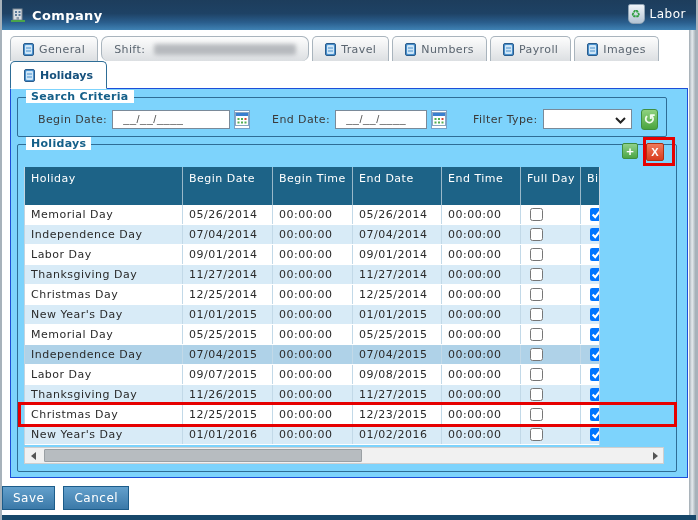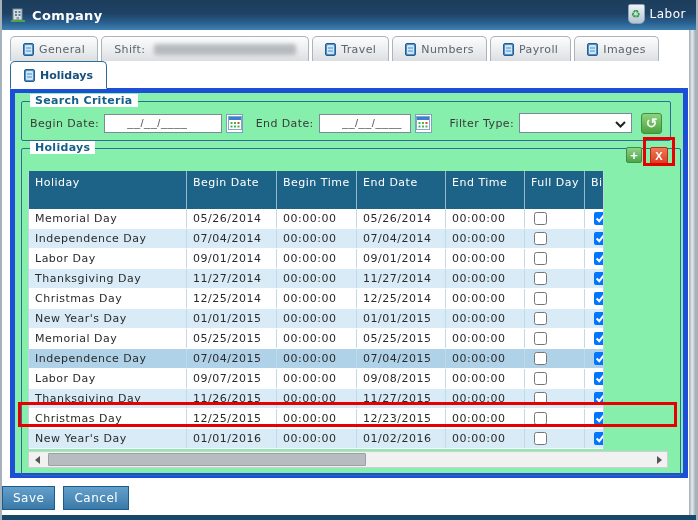--- a/index.html
+++ b/index.html
@@ -19,41 +19,41 @@
     color: #fff; font-size: 12px; letter-spacing: 0.5px; cursor: pointer; }
   .bin { width: 17px; height: 20px; background: linear-gradient(180deg, #eef3f8, #b4c4d4);
     border: 1px solid #8fa3b5; border-radius: 2px 2px 5px 5px; display: flex; align-items: center; justify-content: center;
     font-size: 11px; color: #2e9e3e; }
 
   
   .tabs-row1 { position: absolute; top: 36px; left: 8px; height: 25px; display: flex; gap: 3px; }
   .tab { display: flex; align-items: center; gap: 5px; padding: 0 12px; height: 25px;
     background: linear-gradient(180deg, #fdfdfd, #dcdfe2); border: 1px solid #a9b4bd; border-bottom: none;
     border-radius: 5px 5px 0 0; font-size: 11px; color: #5a6570; letter-spacing: 0.4px; cursor: pointer; }
-  .tab.shift { width: 208px; }
+  .tab.shift { width: 208px; border-radius: 7px; }
   .redacted { display: inline-block; width: 148px; height: 11px; background: #a9adb2;
     border-radius: 2px; filter: blur(2px); opacity: 0.8; margin-left: 4px; }
   .tab-active { position: absolute; top: 61px; left: 8px; height: 28px; z-index: 3;
     display: flex; align-items: center; gap: 5px; padding: 0 13px;
     background: #fff; border: 1px solid #2e6d96; border-bottom: 1px solid #fff;
     border-radius: 5px 5px 0 0; font-size: 11px; font-weight: bold; color: #15507c; cursor: pointer; }
 
   
   .panel { position: absolute; top: 88px; left: 8px; width: 678px; height: 390px;
-    border: 5px solid #1d4ed8; background: #86efac; }
+    border: 1px solid #1d4ed8; background: #7dd3fc; }
 
   .fieldset { position: absolute; border: 1px solid #2e6d96; border-radius: 2px; }
   .legend { position: absolute; top: -8px; left: 8px; background: #fff; padding: 0 5px;
     font-size: 11px; font-weight: bold; color: #156089; letter-spacing: 0.3px; }
 
   .fs-search { left: 6px; top: 8px; width: 650px; height: 40px; }
   .search-row { display: flex; align-items: center; height: 100%; padding: 4px 8px 0 8px; }
-  .lbl { font-size: 11px; color: #3a3a3a; letter-spacing: 0.4px; white-space: nowrap; }
+  .lbl { font-size: 11px; color: #3a3a3a; letter-spacing: 0.4px; white-space: nowrap; margin-left: 12px; }
   .date-input { width: 118px; height: 19px; border: 1px solid #7a8a99; font-size: 11px;
-    color: #555; padding-left: 22px; letter-spacing: 0.5px; background: #fff; }
+    color: #555; padding-left: 10px; letter-spacing: 0.5px; background: #fff; }
   .date-input.short { width: 92px; }
   .cal-btn { width: 19px; height: 19px; border: 1px solid #7aa0c4; background: #fff; margin-left: 4px;
     display: flex; align-items: center; justify-content: center; padding: 0; cursor: pointer; }
   .sel-wrap { position: relative; width: 128px; height: 20px; border: 1px solid #7a8a99; background: #fff;
     margin-left: 5px; cursor: pointer; }
   .sel-wrap svg { position: absolute; right: 5px; top: 7px; }
   .refresh-btn { width: 23px; height: 21px; margin-left: 9px; border: 1px solid #3f8f3f; border-radius: 3px;
     background: linear-gradient(180deg, #8fd27f, #4aa43e); color: #f0fbee; font-size: 14px; line-height: 18px;
     text-align: center; font-weight: bold; cursor: pointer; padding: 0; }
 

